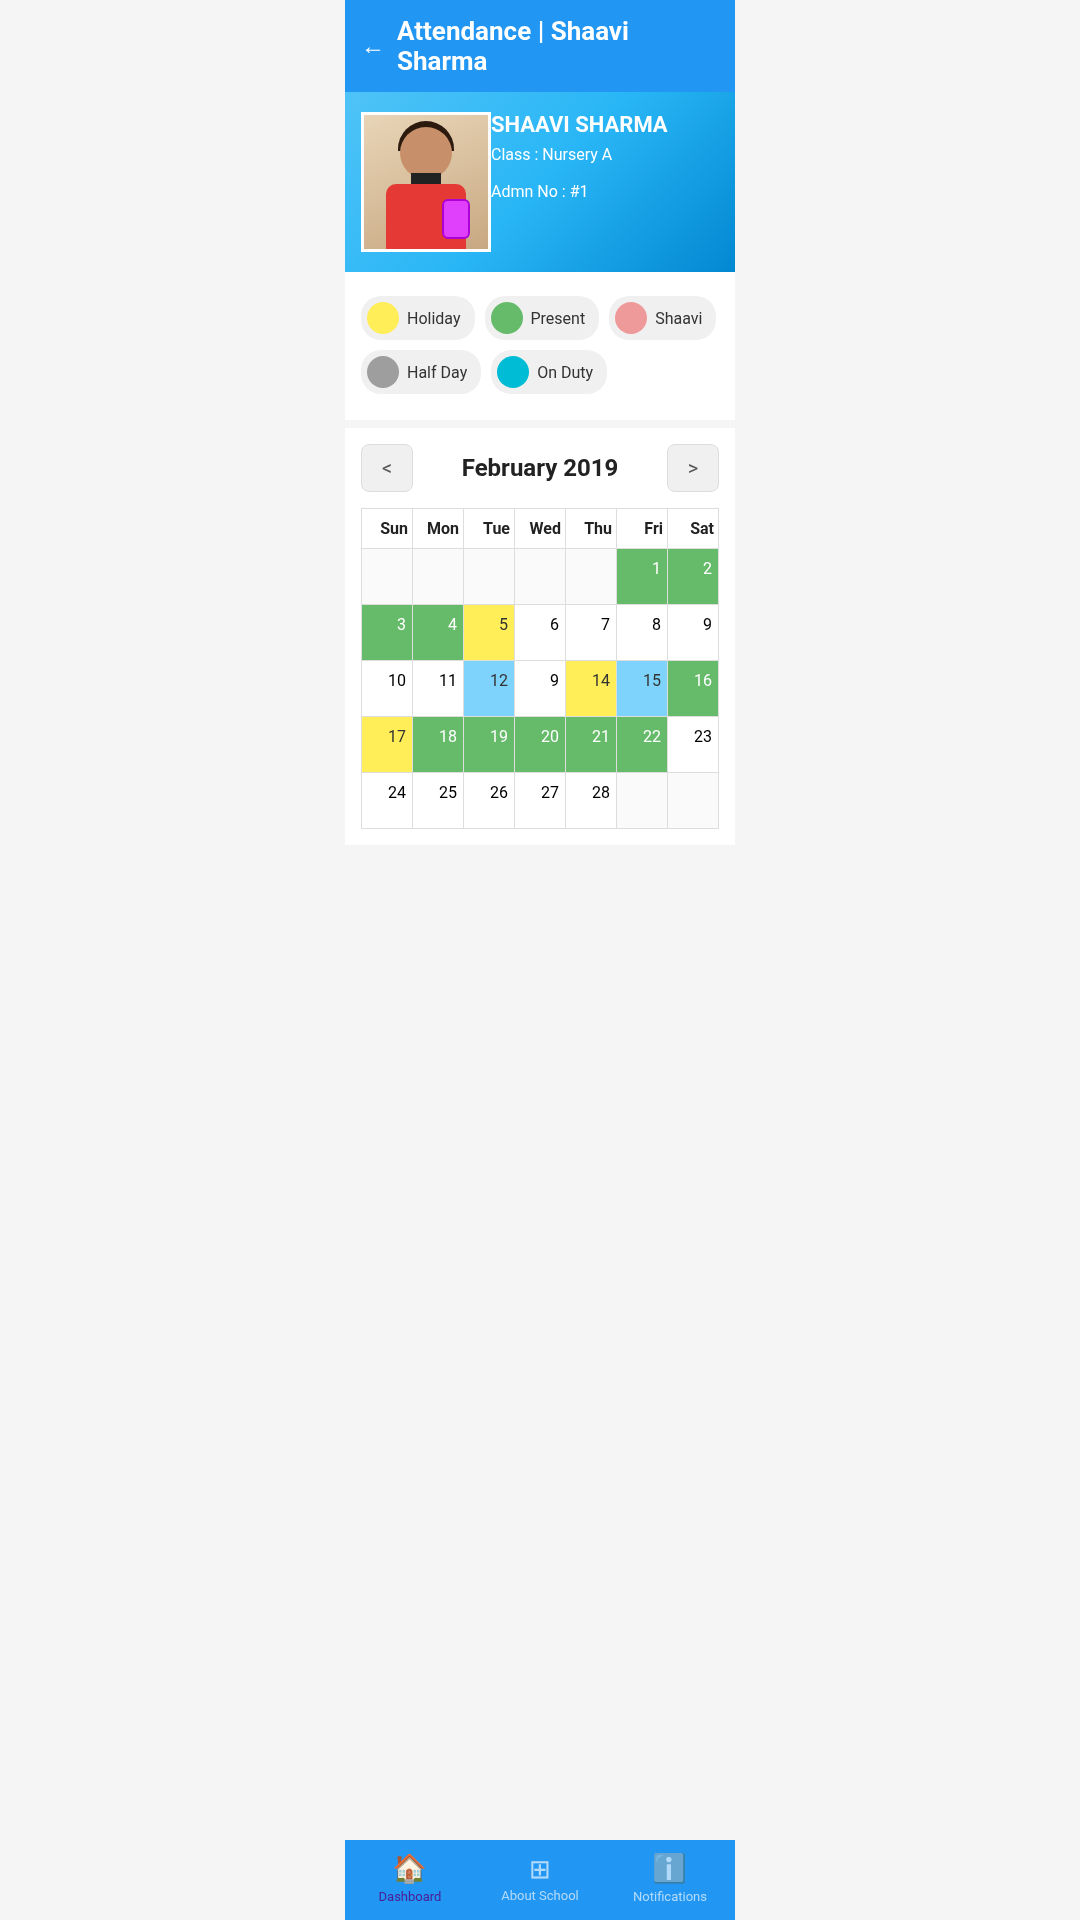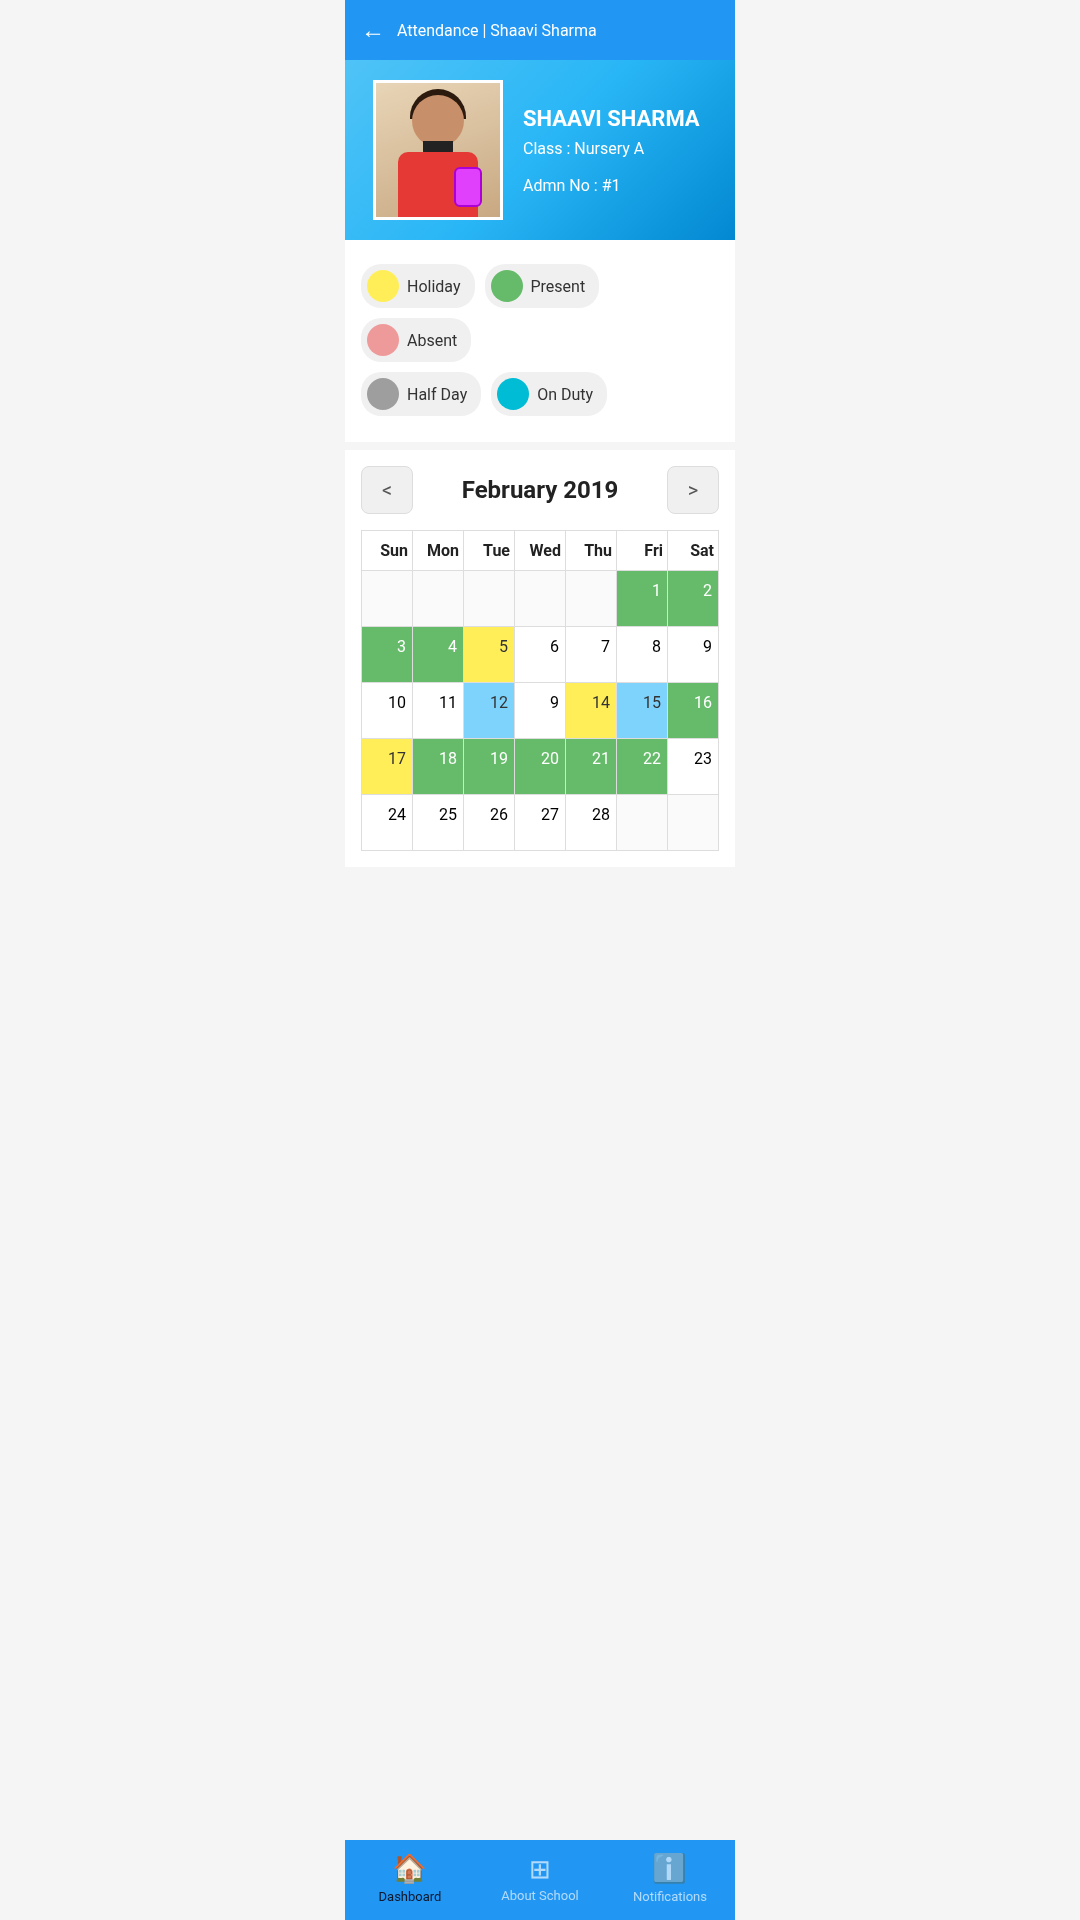--- a/index.html
+++ b/index.html
@@ -22,31 +22,29 @@
       display: flex;
       align-items: center;
       gap: 12px;
     }
     .header-back {
       font-size: 24px;
       cursor: pointer;
       color: white;
     }
     .header-title {
-      font-size: 16px;
-      font-weight: 400;
+      font-size: 26px;
+      font-weight: 700;
     }
 
     
     .profile-section {
       background: linear-gradient(135deg, #4FC3F7 0%, #29B6F6 50%, #0288D1 100%);
-      padding: 20px 28px;
-      display: flex;
-      align-items: center;
-      gap: 20px;
+      padding: 20px 16px;
+      display: flex;
       min-height: 160px;
     }
     .profile-info {
       color: white;
     }
     .profile-name {
       font-size: 22px;
       font-weight: 700;
       margin-bottom: 8px;
     }
@@ -174,21 +172,21 @@
       gap: 4px;
       cursor: pointer;
       flex: 1;
     }
     .nav-icon {
       font-size: 28px;
       color: white;
     }
     .nav-item-label {
       font-size: 13px;
-      color: #0f172a;
+      color: #4c1d95;
     }
     .nav-item.inactive .nav-icon,
     .nav-item.inactive .nav-item-label {
       color: rgba(255,255,255,0.65);
     }
 
     .spacer-bottom {
       height: 80px;
     }
 
@@ -288,21 +286,21 @@
     <div class="legend-item">
       <div class="legend-dot" style="background:#FFEE58;"></div>
       <span class="legend-label">Holiday</span>
     </div>
     <div class="legend-item">
       <div class="legend-dot" style="background:#66BB6A;"></div>
       <span class="legend-label">Present</span>
     </div>
     <div class="legend-item">
       <div class="legend-dot" style="background:#EF9A9A;"></div>
-      <span class="legend-label">Absent</span>
+      <span class="legend-label">Shaavi</span>
     </div>
   </div>
   <div class="legend-row">
     <div class="legend-item">
       <div class="legend-dot" style="background:#9E9E9E;"></div>
       <span class="legend-label">Half Day</span>
     </div>
     <div class="legend-item">
       <div class="legend-dot" style="background:#00BCD4;"></div>
       <span class="legend-label">On Duty</span>

